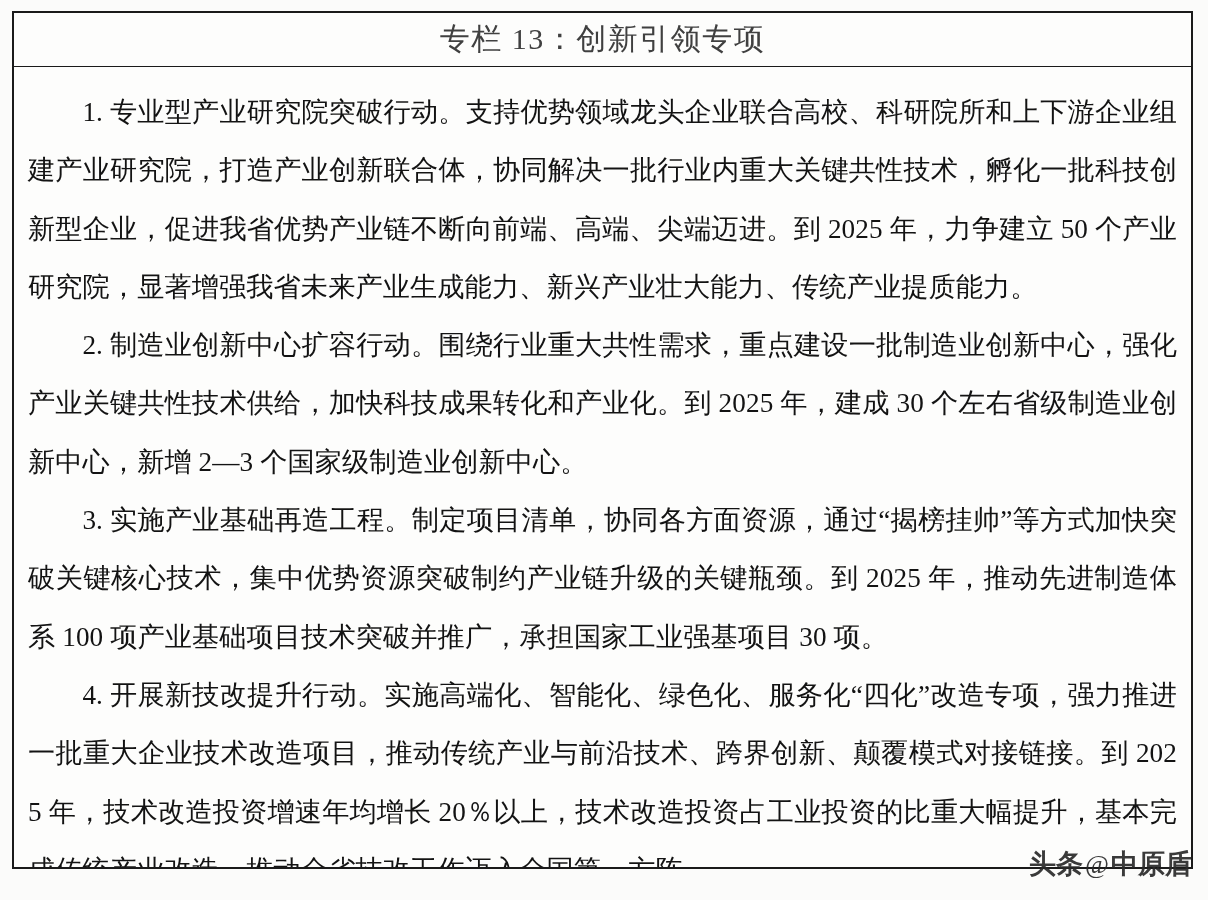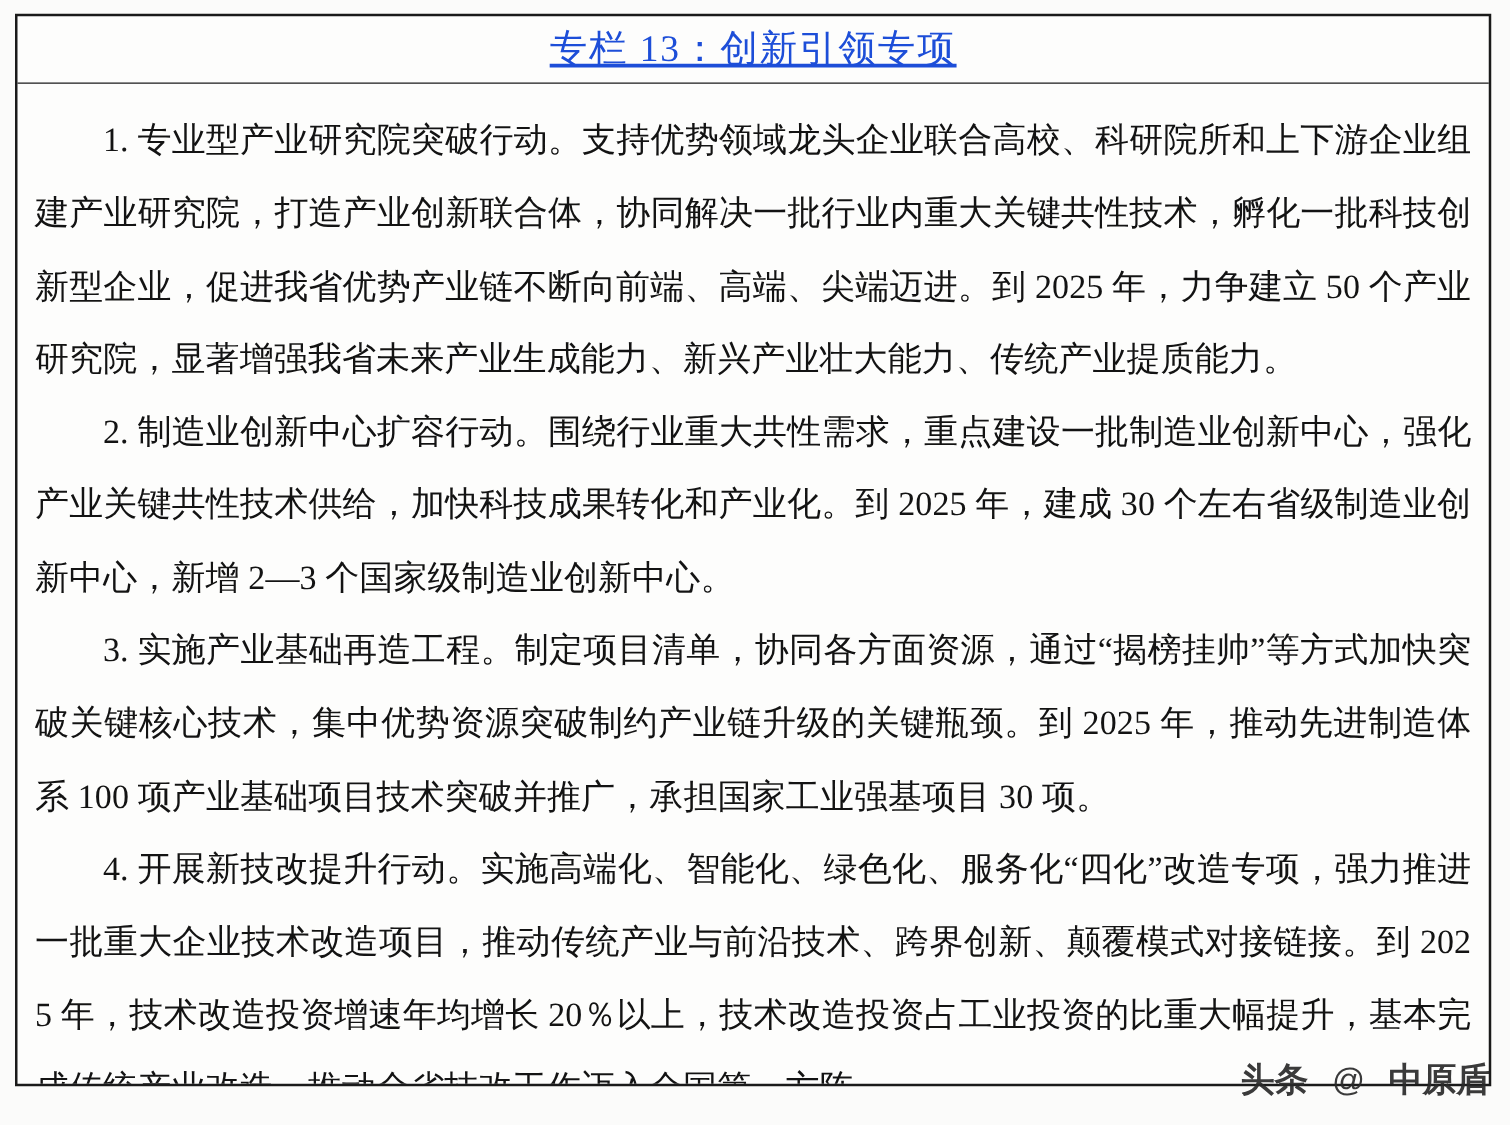--- a/index.html
+++ b/index.html
@@ -47,24 +47,23 @@
     height: 54px;
     box-sizing: border-box;
     border-bottom: 1.5px solid #1a1a1a;
     display: flex;
     align-items: center;
     justify-content: center;
   }
   #callout-title {
     font-size: 30px;
     letter-spacing: 1.5px;
-    color: #1d4ed8;
+    color: #404040;
     white-space: nowrap;
     font-family: "Liberation Serif", "DejaVu Serif", serif;
-    text-decoration: underline;
   }
 
   
   #callout-body-row {
     flex: 1 1 auto;
     box-sizing: border-box;
     padding: 16px 14px 10px 14px;
     overflow: hidden;
   }
 
@@ -81,22 +80,22 @@
     letter-spacing: 0.1px;
   }
 
   
   #watermark {
     position: absolute;
     right: 16px;
     bottom: 18px;
     display: flex;
     align-items: baseline;
-    gap: 19px;
-    font-family: Liberation Sans, sans-serif;
+    gap: 2px;
+    font-family: Liberation Serif, serif;
     font-size: 27px;
     font-weight: bold;
     color: #2a2a2a;
     opacity: 0.92;
     letter-spacing: 0px;
     white-space: nowrap;
   }
   #watermark .wm-at {
     font-size: 26px;
     font-weight: normal;

